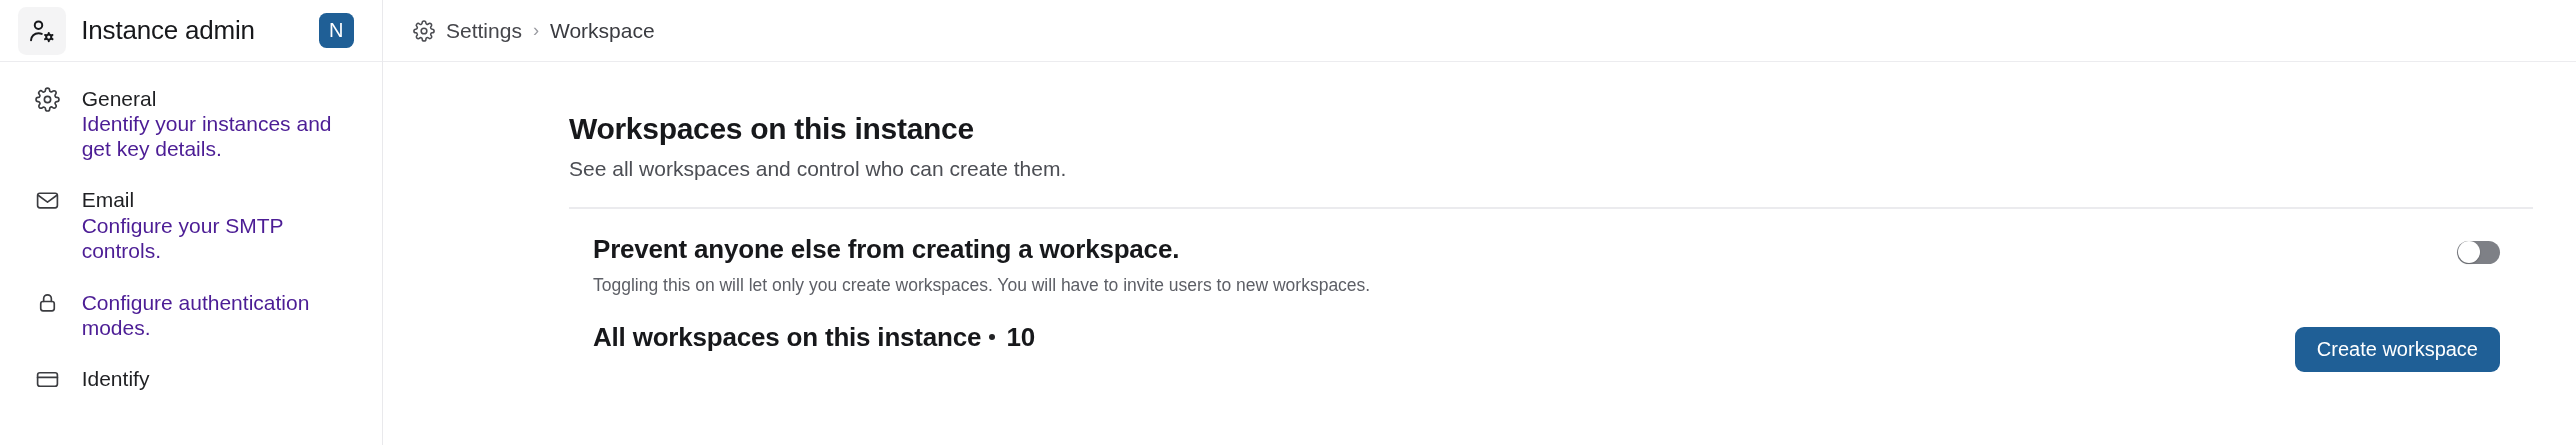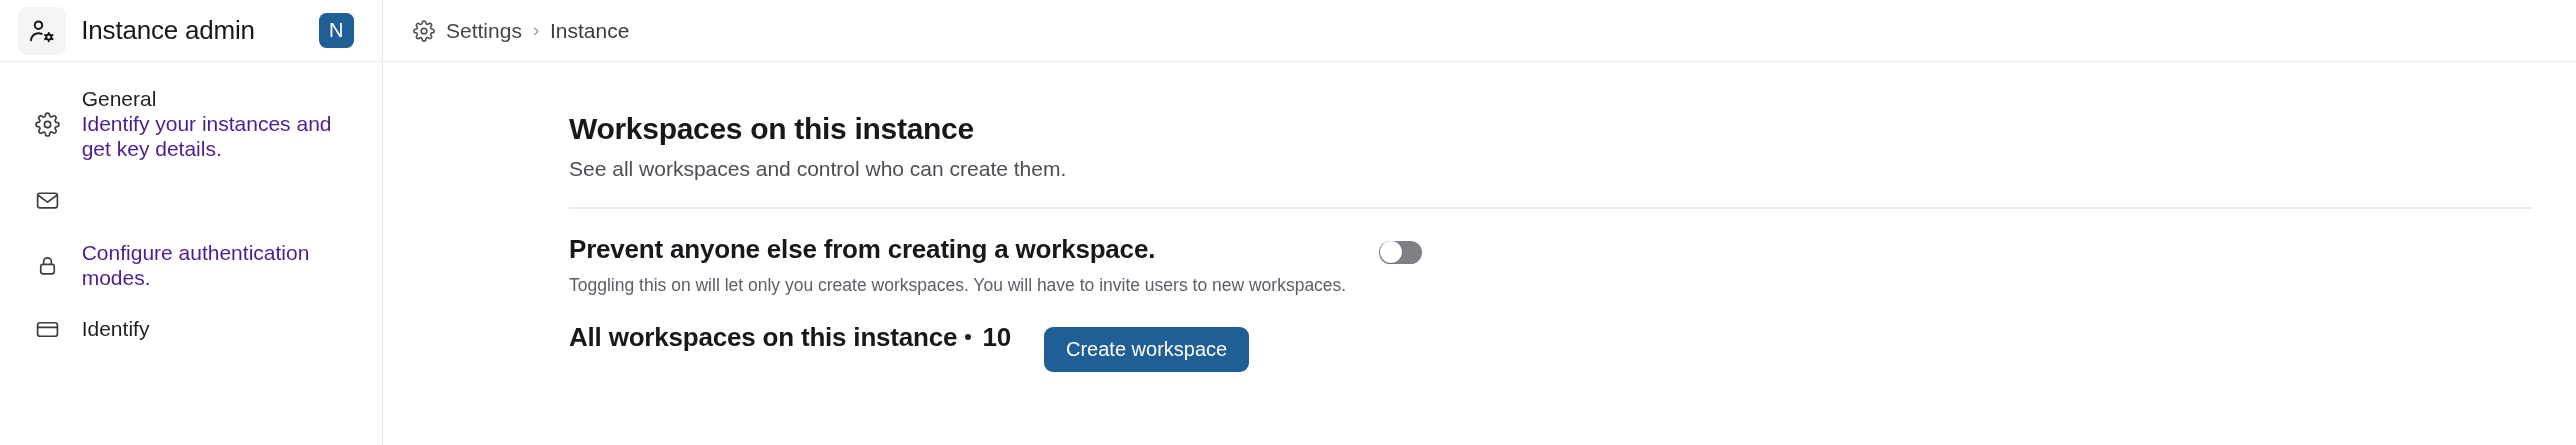--- a/index.html
+++ b/index.html
@@ -74,21 +74,21 @@
 
   .sidebar-nav {
     padding: 13.3px 18.3px 0 18.3px;
     display: flex;
     flex-direction: column;
     gap: 3.3px;
     overflow: hidden;
   }
   .nav-item {
     display: flex;
-    align-items: center;
+    align-items: flex-start;
     gap: 16.7px;
     padding: 11.7px 11.7px;
     border-radius: 10px;
     cursor: pointer;
     background: transparent;
   }
   .nav-item.active { background: #e6e6e8; }
   .nav-icon {
     width: 35px;
     min-width: 35px;
@@ -174,23 +174,24 @@
   .divider {
     height: 1.7px;
     background: #ebebee;
     margin: 25px 0 0 0;
     width: 100%;
   }
 
   .section-row {
     display: flex;
     align-items: flex-start;
-    justify-content: flex-start;
+    justify-content: space-between;
     padding-top: 25px;
     gap: 33px;
+    margin-left: 24px;
   }
   .section-text { min-width: 0; }
   .section-title {
     font-size: 26px;
     font-weight: 700;
     color: #17181b;
     letter-spacing: -0.2px;
     line-height: 1.2;
   }
   .section-title .count {
@@ -286,20 +287,24 @@
         </span>
       </div>
 
       <div class="nav-item">
         <span class="nav-icon">
           <svg width="25" height="25" viewBox="0 0 24 24" fill="none" stroke="#3b3c40" stroke-width="1.6" stroke-linecap="round" stroke-linejoin="round">
             <rect x="2.5" y="5" width="19" height="14" rx="2.2"></rect>
             <path d="M3 7l9 6.5L21 7"></path>
           </svg>
         </span>
+        <span class="nav-text">
+          <span class="nav-label">Email</span>
+          <span class="nav-desc">Configure your SMTP controls.</span>
+        </span>
       </div>
 
       <div class="nav-item">
         <span class="nav-icon">
           <svg width="25" height="25" viewBox="0 0 24 24" fill="none" stroke="#3b3c40" stroke-width="1.6" stroke-linecap="round" stroke-linejoin="round">
             <rect x="5.5" y="11" width="13" height="9" rx="2.2"></rect>
             <path d="M8.3 11V8.3a3.7 3.7 0 0 1 7.4 0V11"></path>
           </svg>
         </span>
         <span class="nav-text">
@@ -329,21 +334,21 @@
     <div class="topbar">
       <div class="breadcrumb">
         <span class="crumb-icon">
           <svg width="22" height="22" viewBox="0 0 24 24" fill="none" stroke="#4b4c51" stroke-width="1.7" stroke-linecap="round" stroke-linejoin="round">
             <circle cx="12" cy="12" r="3.1"></circle>
             <path d="M19.4 15a1.65 1.65 0 0 0 .33 1.82l.06.06a2 2 0 1 1-2.83 2.83l-.06-.06a1.65 1.65 0 0 0-1.82-.33 1.65 1.65 0 0 0-1 1.51V21a2 2 0 1 1-4 0v-.09A1.65 1.65 0 0 0 9 19.4a1.65 1.65 0 0 0-1.82.33l-.06.06a2 2 0 1 1-2.83-2.83l.06-.06A1.65 1.65 0 0 0 4.6 15a1.65 1.65 0 0 0-1.51-1H3a2 2 0 1 1 0-4h.09A1.65 1.65 0 0 0 4.6 9a1.65 1.65 0 0 0-.33-1.82l-.06-.06a2 2 0 1 1 2.83-2.83l.06.06A1.65 1.65 0 0 0 9 4.6a1.65 1.65 0 0 0 1-1.51V3a2 2 0 1 1 4 0v.09a1.65 1.65 0 0 0 1 1.51 1.65 1.65 0 0 0 1.82-.33l.06-.06a2 2 0 1 1 2.83 2.83l-.06.06A1.65 1.65 0 0 0 19.4 9v0a1.65 1.65 0 0 0 1.51 1H21a2 2 0 1 1 0 4h-.09a1.65 1.65 0 0 0-1.51 1z"></path>
           </svg>
         </span>
         <span class="crumb">Settings</span>
         <span class="crumb-sep">›</span>
-        <span class="crumb current">Instance</span>
+        <span class="crumb current">Workspace</span>
       </div>
     </div>
 
     <div class="content">
       <div class="content-inner">
 
         <h1 class="page-title">Workspaces on this instance</h1>
         <p class="page-sub">See all workspaces and control who can create them.</p>
 
         <div class="divider"></div>

